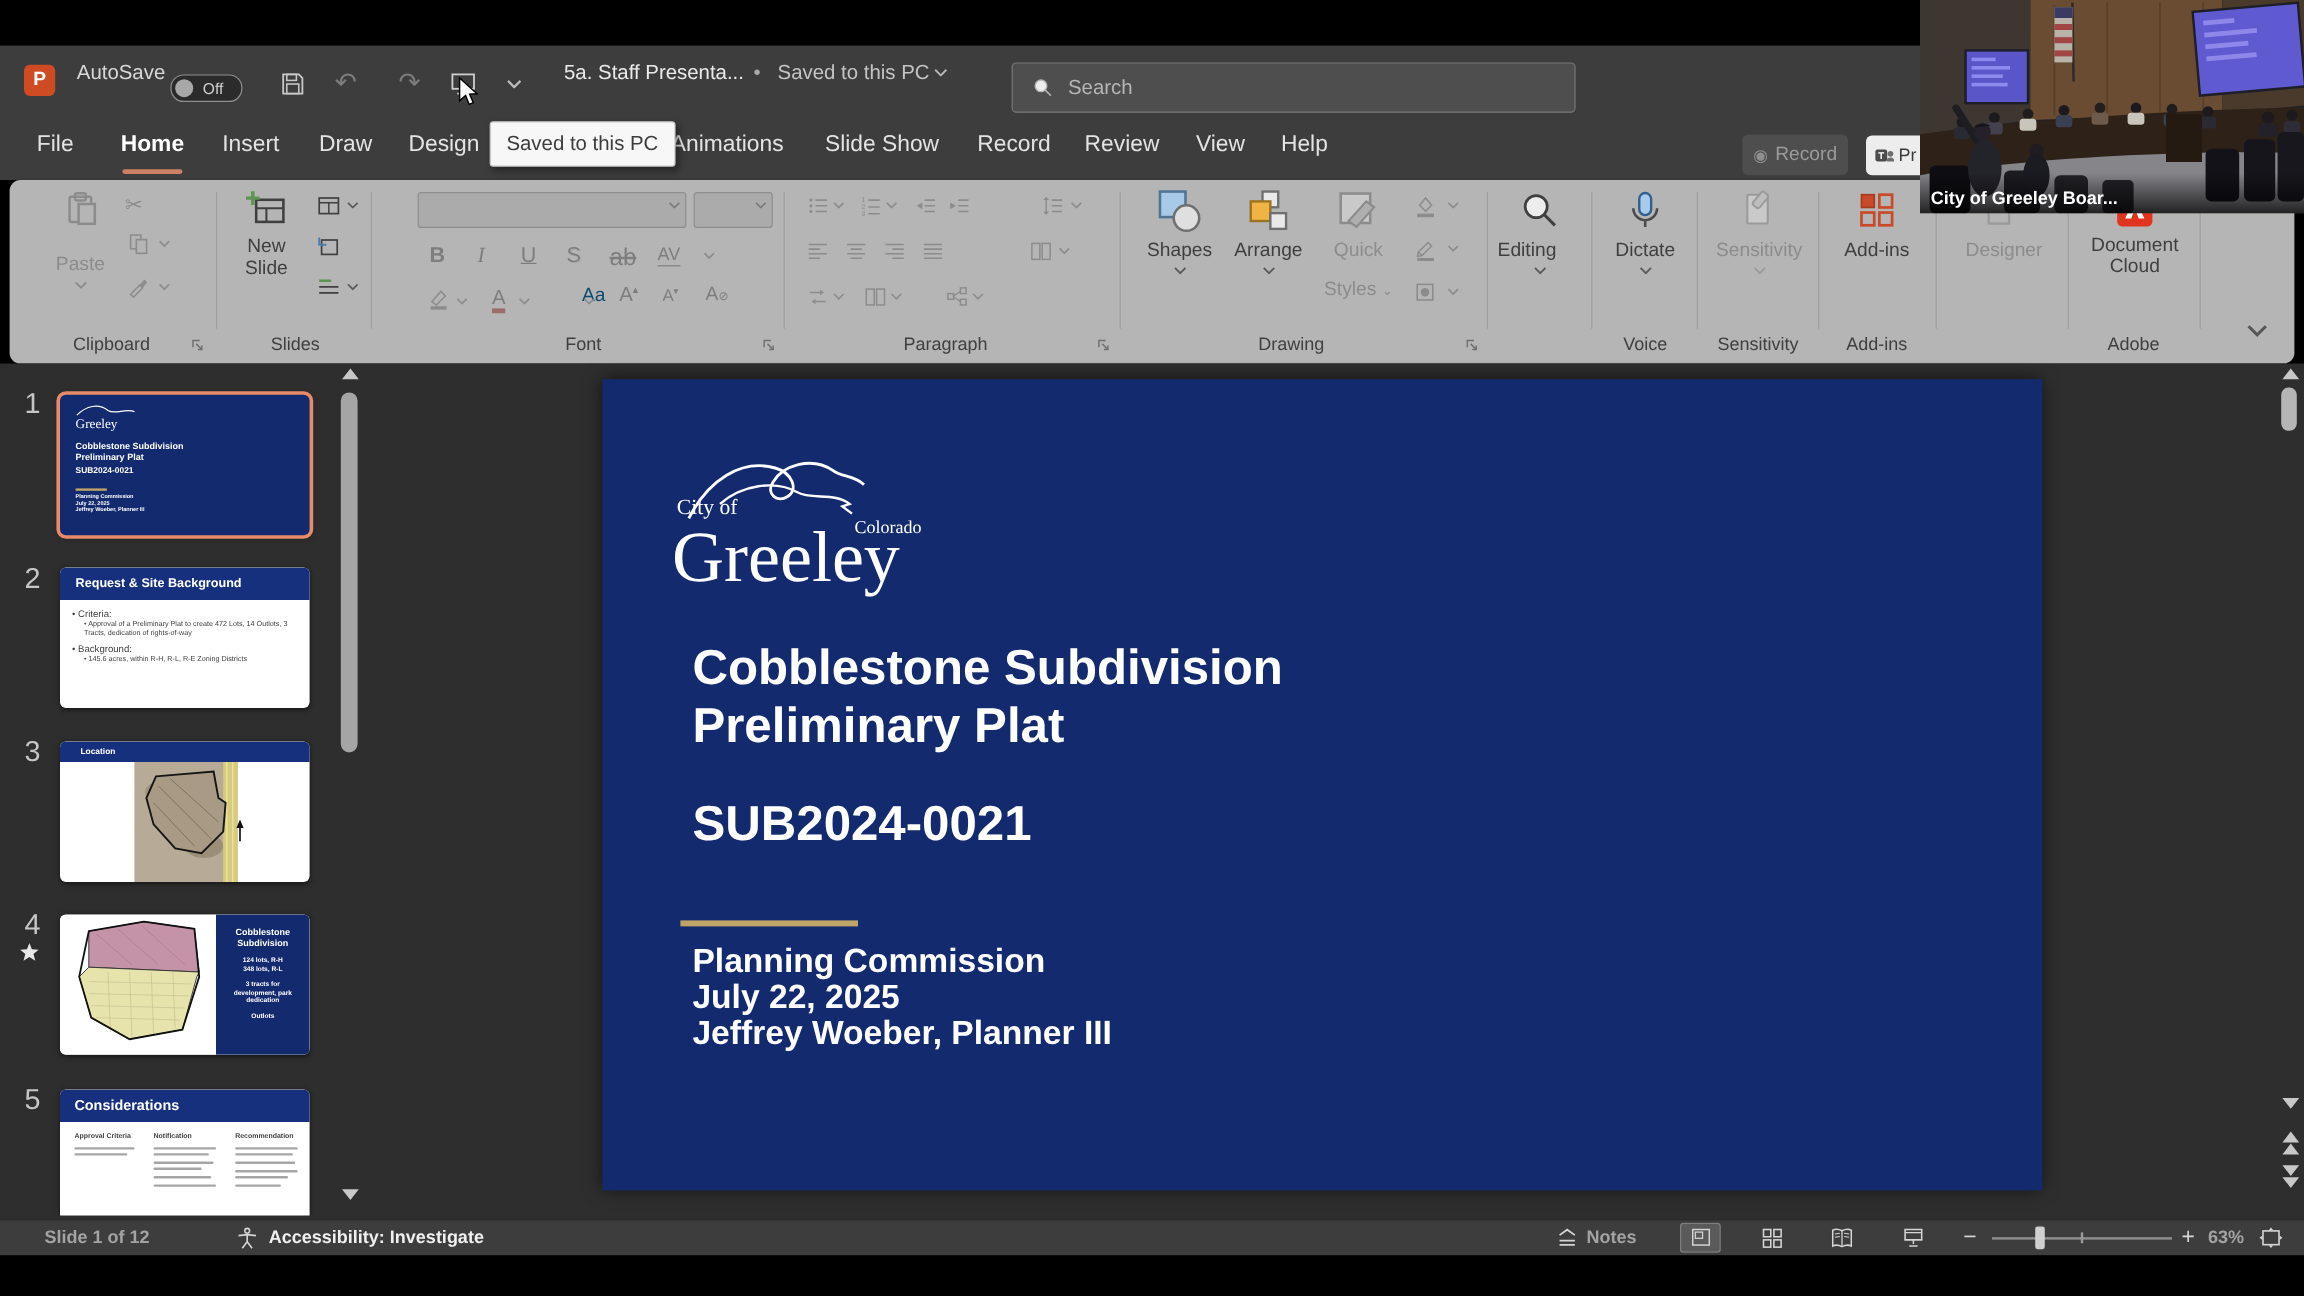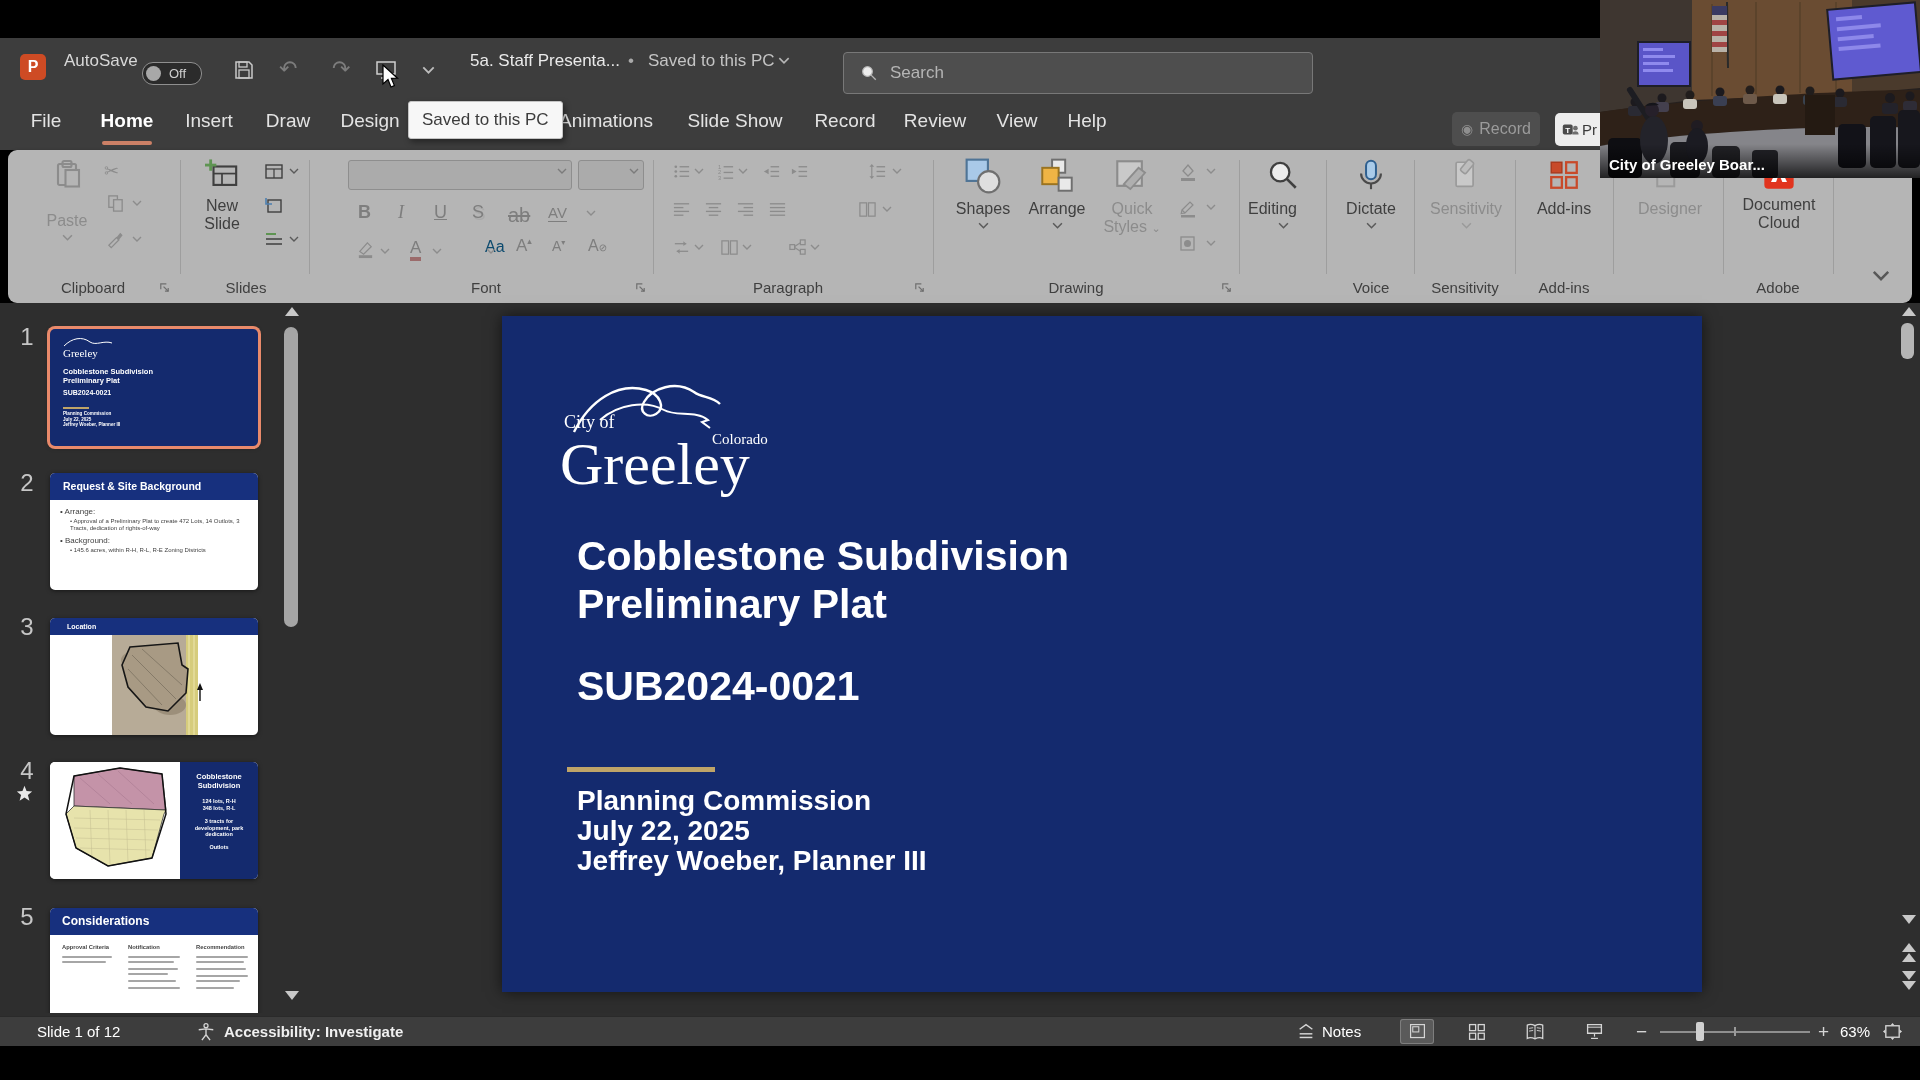--- a/index.html
+++ b/index.html
@@ -1,21 +1,21 @@
 <!DOCTYPE html>
 <html><head>
 <meta charset="utf-8">
 <style>
   html,body{margin:0;padding:0;background:#000;}
   #screen{position:relative;width:1920px;height:1080px;background:#000;overflow:hidden;
           font-family:"Liberation Sans",sans-serif;color:#e6e6e6;}
   .abs{position:absolute;}
   .ctr{transform:translateX(-50%);text-align:center;}
   svg.ic{display:block;}
-  .dim{color:#8C8C8C;}
+  .dim{color:#8C8C8C;margin-top:15px;}
   .drk{color:#3F3F3F;}
   
   #titlebar{left:0;top:38px;width:1920px;height:112px;background:#3D3D3D;}
   .tb-txt{font-size:17px;color:#D8D8D8;line-height:34px;white-space:nowrap;}
   #search-box{left:843px;top:14px;width:468px;height:40px;background:#4E4E4E;border:1px solid #787878;border-radius:4px;display:flex;align-items:center;}
   #search-box input{background:transparent;border:none;outline:none;color:#BDBDBD;font-size:17px;font-family:inherit;width:380px;}
   #search-box input::placeholder{color:#B5B5B5;}
   .tab{top:72px;font-size:19px;color:#E3E3E3;white-space:nowrap;cursor:default;}
   .tab.active{color:#FFF;}
   #tab-underline{top:103px;height:4px;width:50px;background:#CC8066;border-radius:2px;}
@@ -37,21 +37,21 @@
   .bar{position:absolute;height:2px;background:#A6A6A6;border-radius:1px;}
   
   #slide-canvas{left:502px;top:316px;width:1200px;height:676px;background:#142A6E;box-shadow:0 0 14px rgba(0,0,0,.6);}
   .slide-title{font-size:41px;font-weight:bold;color:#FFF;line-height:48px;white-space:nowrap;}
   .slide-foot{font-size:28px;font-weight:bold;color:#FFF;line-height:30px;white-space:nowrap;}
   
   .tri-up{width:0;height:0;border-left:7px solid transparent;border-right:7px solid transparent;border-bottom:9px solid #C8C8C8;}
   .tri-dn{width:0;height:0;border-left:7px solid transparent;border-right:7px solid transparent;border-top:9px solid #C8C8C8;}
   
   #statusbar{left:0;top:1016px;width:1920px;height:29px;background:#3D3D3D;border-top:1px solid #2A2A2A;}
-  .sb-txt{font-size:15px;color:#ffffff;line-height:29px;white-space:nowrap;}
+  .sb-txt{font-size:15px;color:#a3a3a3;line-height:29px;white-space:nowrap;font-weight:bold;}
   .sb-ic{position:absolute;top:5px;color:#D5D5D5;}
   .viewbtn{position:absolute;top:2px;width:34px;height:25px;display:flex;align-items:center;justify-content:center;color:#D5D5D5;border-radius:3px;}
   .viewbtn.active{background:#5A5A5A;box-shadow:inset 0 0 0 1px #7E7E7E;}
   
   #tooltip{left:408px;top:101px;height:24px;padding:6px 13px;background:#F7F7F7;border:1px solid #C4C4C4;border-radius:3px;
            box-shadow:2px 3px 6px rgba(0,0,0,.4);font-size:17px;color:#3C3C3C;line-height:24px;z-index:90;white-space:nowrap;}
   .wht{color:#fff;}
 </style>
 </head>
 <body>
@@ -662,21 +662,21 @@
         <div class="abs wht" style="left:13px;top:82px;font-size:4.6px;font-weight:bold;line-height:5.6px">
           <div>Planning Commission</div>
           <div>July 22, 2025</div>
           <div>Jeffrey Woeber, Planner III</div>
         </div>
       </div>
 
       <div class="thumb" style="top:170px">
         <div class="th-head" style="height:27px;font-size:10.5px;line-height:27px;padding-left:13px">Request &amp; Site Background</div>
         <div class="abs" style="left:10px;top:34px;width:190px;color:#3F3F3F">
-          <div style="font-size:8px">• <span>Arrange:</span></div>
+          <div style="font-size:8px">• <span>Criteria:</span></div>
           <div style="font-size:6px;margin:2px 0 0 10px;line-height:7px">• <span>Approval of a Preliminary Plat to create 472 Lots, 14 Outlots, 3 Tracts, dedication of rights-of-way</span></div>
           <div style="font-size:8px;margin-top:4px">• <span>Background:</span></div>
           <div style="font-size:6px;margin:2px 0 0 10px;line-height:7px">• <span>145.6 acres, within R-H, R-L, R-E Zoning Districts</span></div>
         </div>
       </div>
 
       <div class="thumb" style="top:315px">
         <div class="th-head" style="height:17px;font-size:7px;line-height:17px;padding-left:17px">Location</div>
         <svg class="abs" style="left:0;top:17px" width="208" height="100">
           <rect x="62" y="0" width="86" height="100" fill="#B7AB97"></rect>

